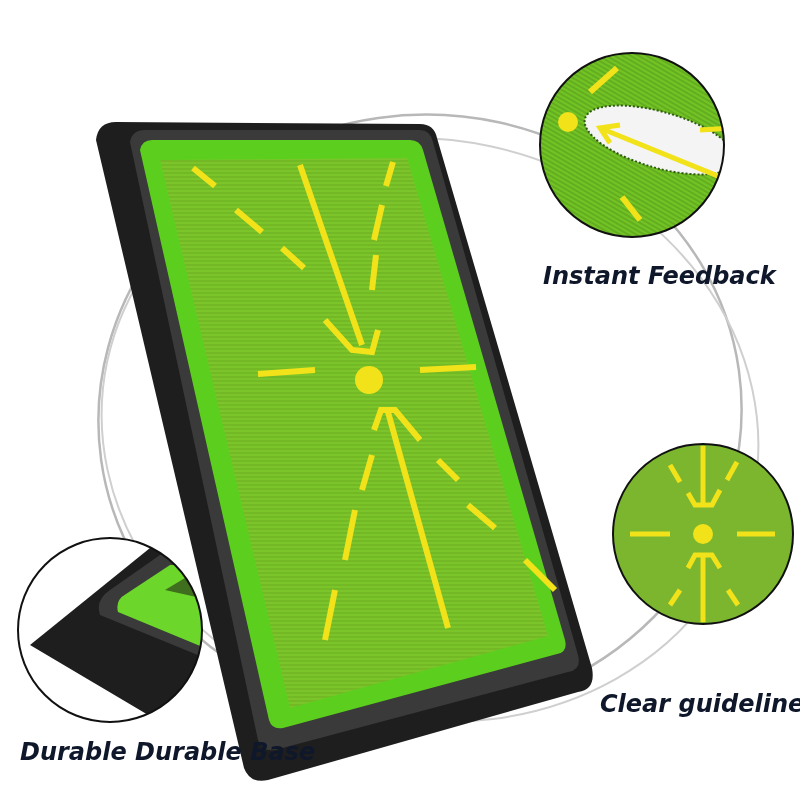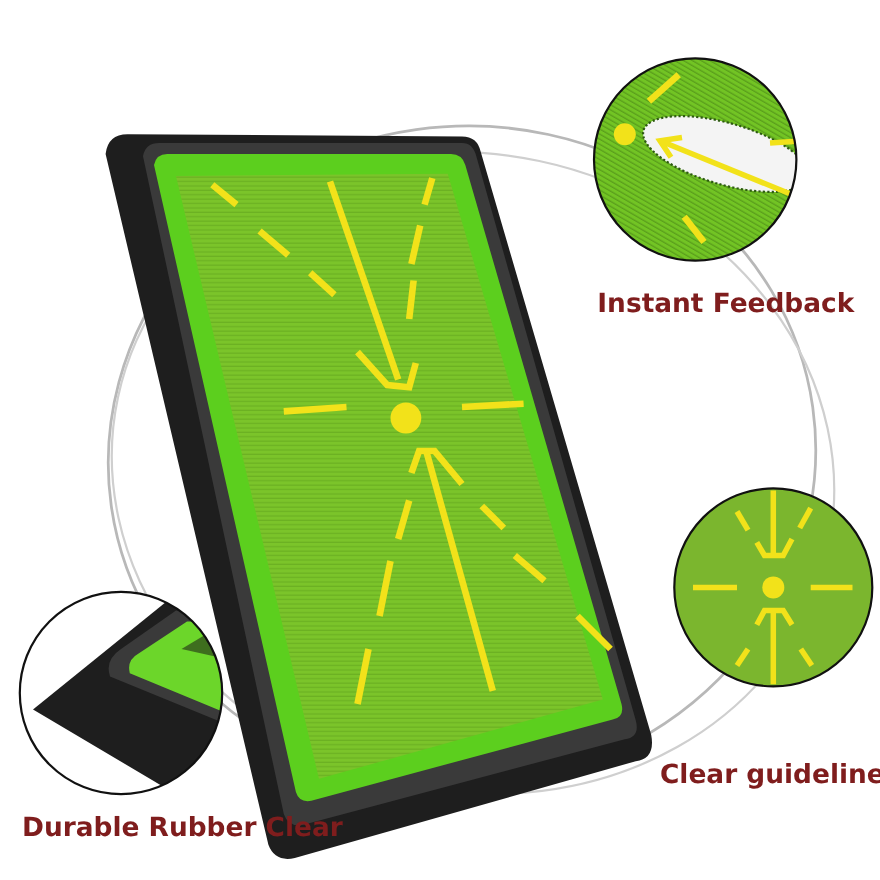--- a/index.html
+++ b/index.html
@@ -1,18 +1,18 @@
 <!DOCTYPE html>
 <html><head>
 <meta charset="utf-8">
 <style>
   html,body{margin:0;padding:0;background:#ffffff;}
   body{width:800px;height:800px;position:relative;overflow:hidden;font-family:"DejaVu Sans",sans-serif;}
   .stage{position:absolute;left:0;top:0;width:800px;height:800px;}
-  .caption{position:absolute;font-family:"DejaVu Sans",sans-serif;font-weight:bold;color:#7f1d1d;white-space:nowrap;letter-spacing:0px;}
+  .caption{position:absolute;font-family:"DejaVu Sans",sans-serif;font-weight:bold;font-style:italic;color:#0f172a;white-space:nowrap;letter-spacing:0px;}
   .cap-feedback{left:543px;top:262px;font-size:24px;}
   .cap-guide{left:600px;top:690px;font-size:24px;}
   .cap-base{left:20px;top:738px;font-size:24px;}
 </style>
 </head>
 <body>
 
 <svg class="stage" viewBox="0 0 800 800" width="800" height="800" xmlns="http://www.w3.org/2000/svg">
   <defs>
     <pattern id="turf" width="4" height="4" patternUnits="userSpaceOnUse">
@@ -114,13 +114,13 @@
       <path d="M100 615 Q95 600 110 590 L160 555 L210 555 L210 660 Z" fill="#3a3a3a"></path>
       <path d="M118 612 Q115 600 126 594 L170 565 L210 565 L210 650 Z" fill="#6cd62a"></path>
       <path d="M165 590 L195 572 L210 572 L210 600 Z" fill="#3e6e1e"></path>
     </g>
     <circle cx="110" cy="630" r="92" fill="none" stroke="#111" stroke-width="2"></circle>
   </g>
 </svg>
 
 <div class="caption cap-feedback">Instant Feedback</div>
 <div class="caption cap-guide">Clear guideline</div>
-<div class="caption cap-base">Durable Rubber Clear</div>
+<div class="caption cap-base">Durable Durable Base</div>
 
 </body></html>

